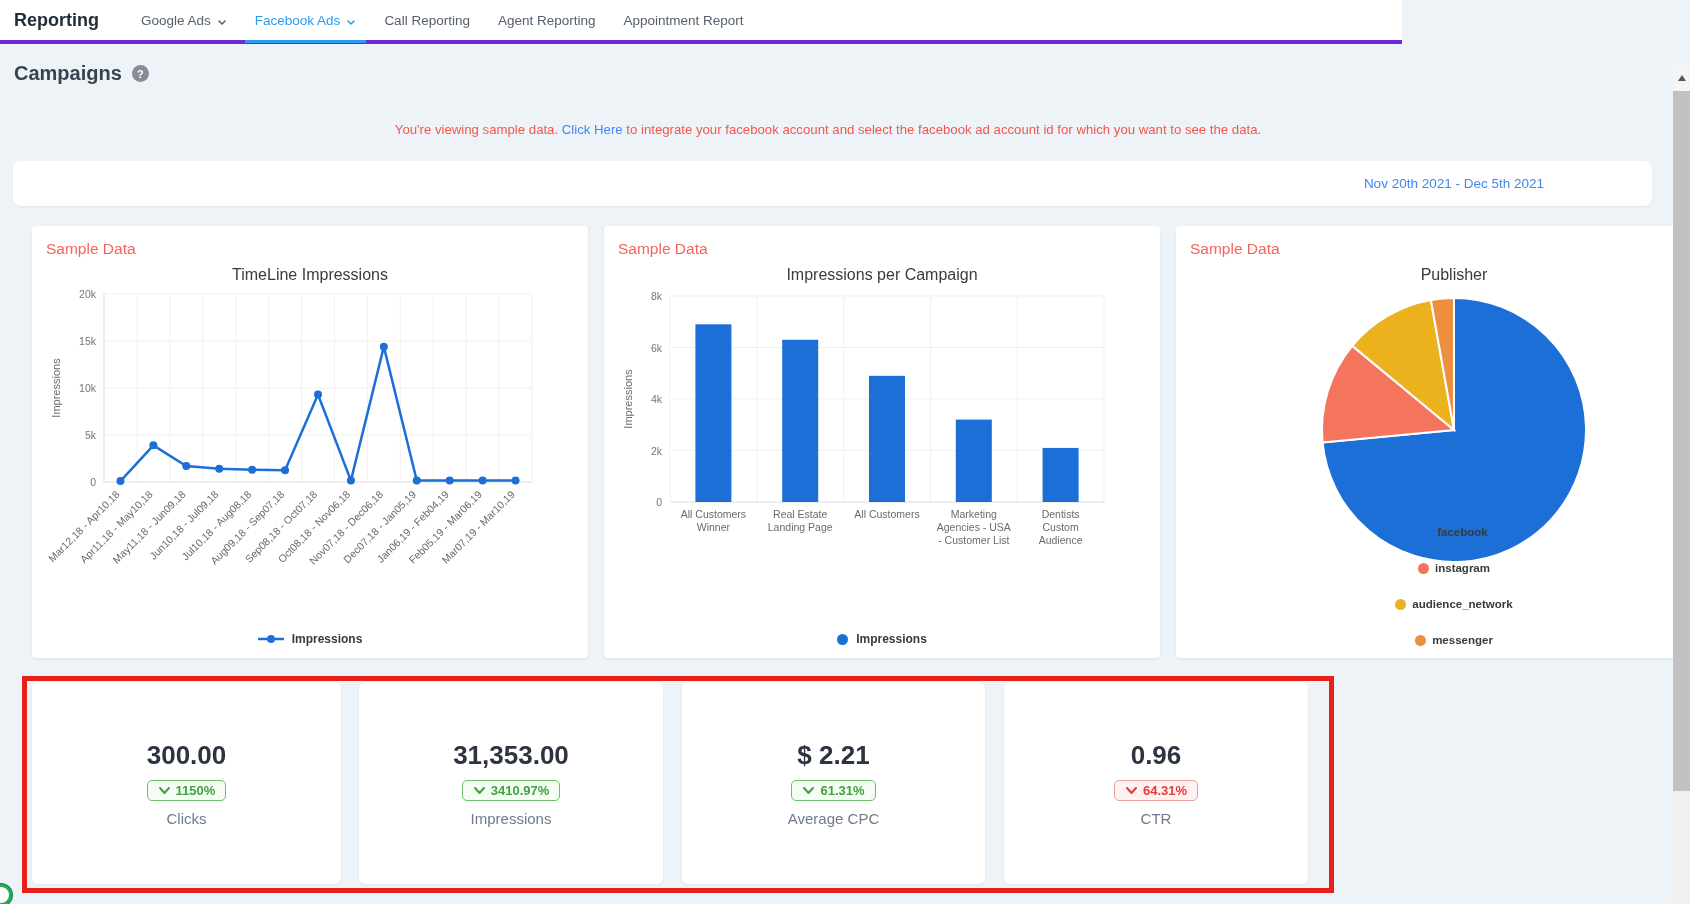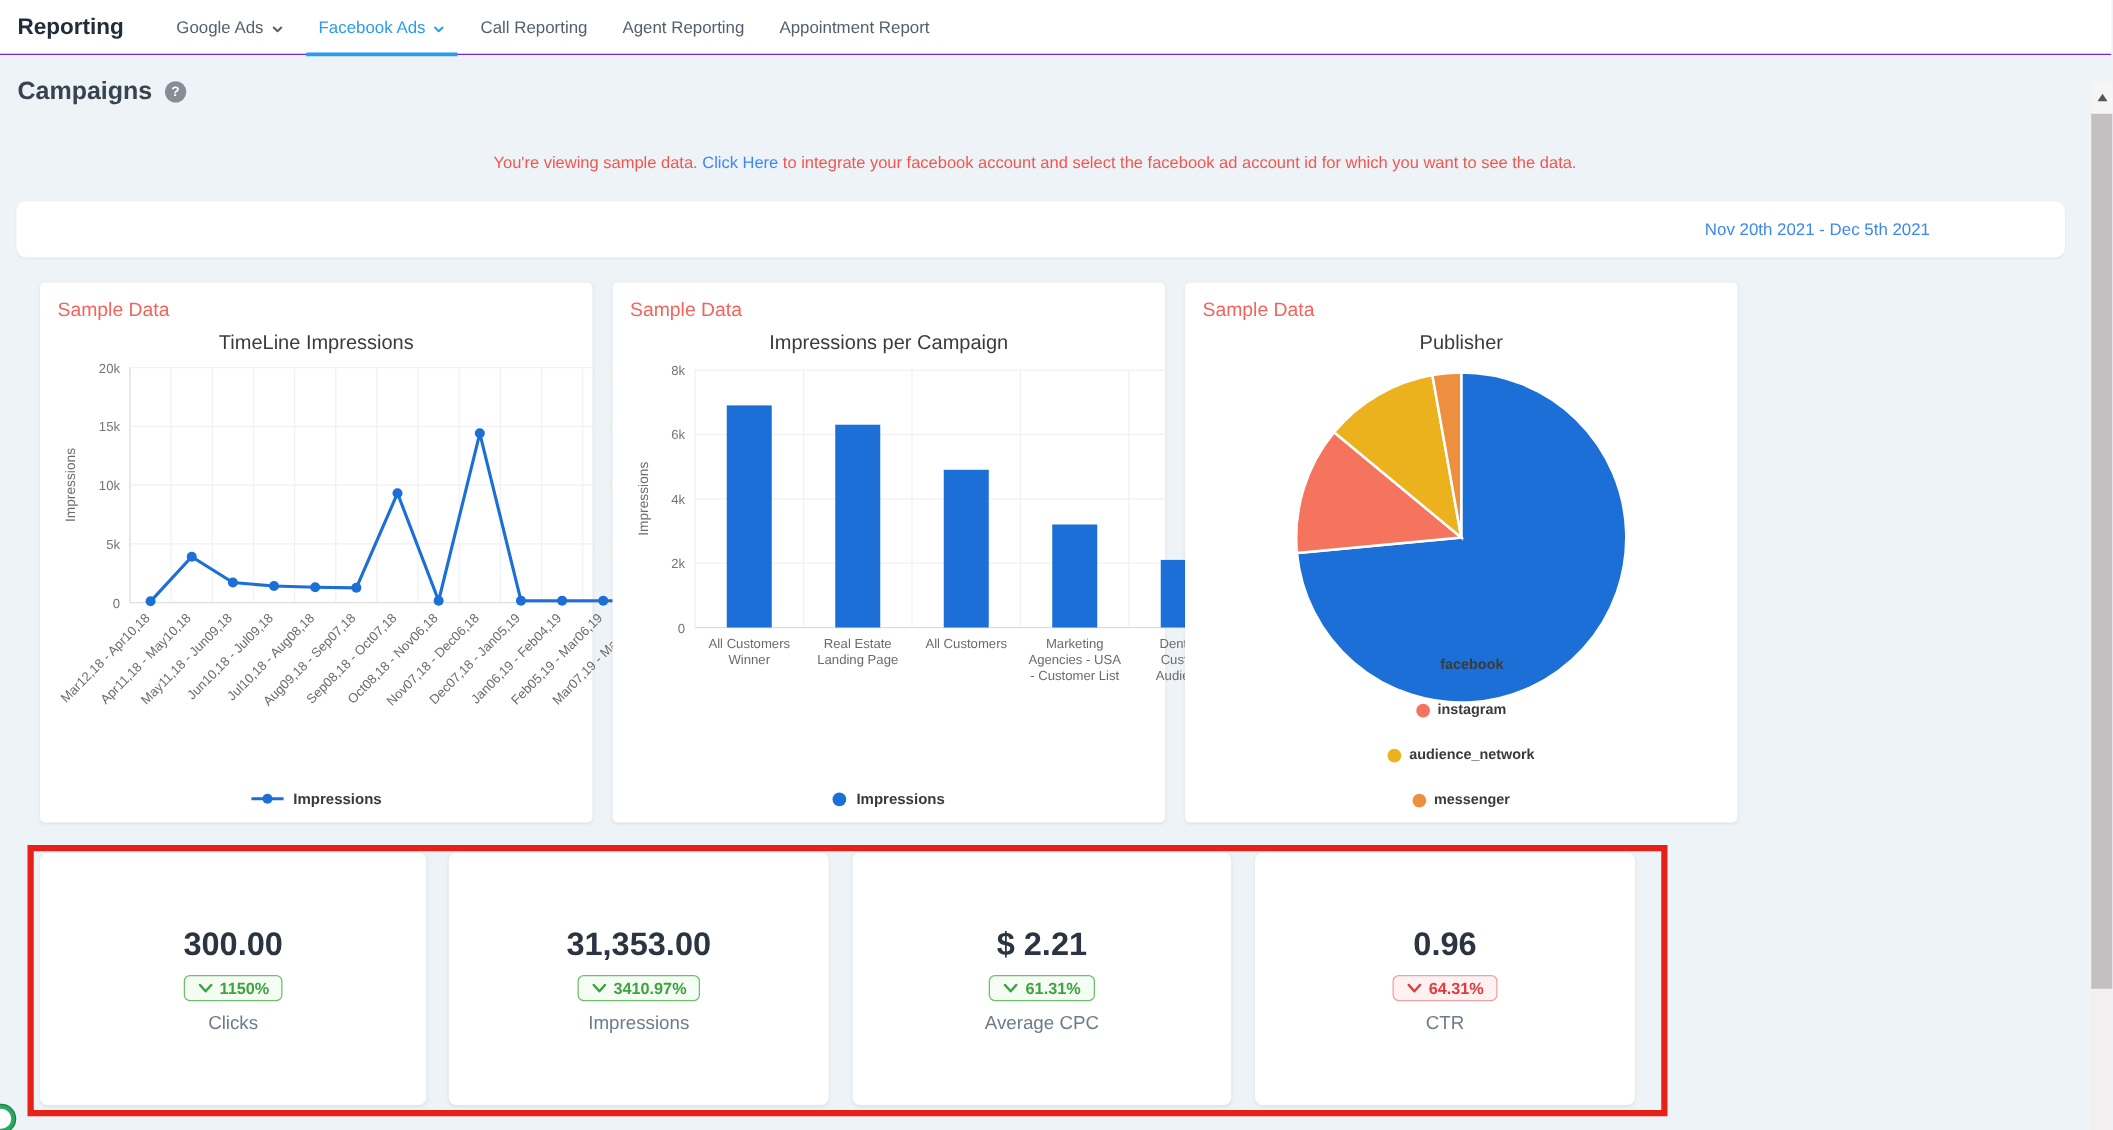--- a/index.html
+++ b/index.html
@@ -1,21 +1,21 @@
 <!DOCTYPE html>
 <html><head>
 <meta charset="utf-8">
 <style>
   * { box-sizing: border-box; margin: 0; padding: 0; }
   html,body { width:1690px; height:904px; overflow:hidden; }
   body { font-family:"Liberation Sans", sans-serif; background:#eef3f7; position:relative; }
 
   
-  .nav { position:absolute; top:0; left:0; width:1689px; height:44px; background:#fff;
-         border-bottom:1px solid #6d28d9; display:flex; align-items:center; padding-left:14px; z-index:10; }
+  .nav { position:absolute; top:0; left:0; width:1402px; height:44px; background:#fff;
+         border-bottom:4px solid #6d28d9; display:flex; align-items:center; padding-left:14px; z-index:10; }
   .nav-title { font-size:18px; font-weight:700; color:#222d3a; margin-right:28px; }
   .tabs { display:flex; height:44px; }
   .tab { display:flex; align-items:center; gap:6px; height:44px; padding:0 14px; font-size:13.5px;
          color:#55606c; cursor:pointer; position:relative; white-space:nowrap; }
   .tab.active { color:#2b9ced; }
   .tab.active::after { content:""; position:absolute; left:4px; right:4px; bottom:-1px; height:3px; background:#2b9ced; }
   .caret { display:inline-block; margin-top:2px; }
 
   
   .content { position:absolute; top:44px; left:0; width:1690px; height:860px; }
@@ -27,21 +27,21 @@
 
   .notice { position:absolute; top:78px; left:0; width:1656px; text-align:center; font-size:13.2px; color:#f5554f; }
   .notice a { color:#3f87f5; text-decoration:none; cursor:pointer; }
 
   .datebar { position:absolute; top:117px; left:13px; width:1639px; height:45px; background:#fff;
              border-radius:8px; box-shadow:0 1px 2px rgba(0,0,0,.05); }
   .daterange { position:absolute; right:108px; top:0; line-height:45px; font-size:13.5px; color:#3d87f0; cursor:pointer; }
 
   
   .charts-row { position:absolute; top:182px; left:32px; display:flex; gap:16px; }
-  .card { width:442px; height:432px; background:#fff; border-radius:4px;
+  .card { width:556px; height:432px; background:#fff; border-radius:4px;
           box-shadow:0 1px 3px rgba(0,0,0,.08); padding:14px 14px 10px 14px; position:relative; }
   .sample { font-size:15.5px; color:#f4645c; }
   .chart-title { text-align:center; font-size:16px; color:#3b3b3b; margin-top:8px; }
   .legend { position:absolute; bottom:12px; left:0; width:100%; display:flex; justify-content:center;
             align-items:center; gap:8px; font-size:12px; font-weight:600; color:#3a3a3a; cursor:pointer; }
   .pie-legend { position:absolute; bottom:12px; left:0; width:100%; display:flex; justify-content:center;
                 align-items:center; gap:24px;flex-direction:column; }
   .pie-legend .item { display:flex; align-items:center; gap:6px; font-size:11.5px; font-weight:600; color:#3a3a3a; cursor:pointer; }
   .dot { width:11px; height:11px; border-radius:50%; display:inline-block; }
   svg text.tick { font-size:10.5px; fill:#757575; font-family:"Liberation Sans",sans-serif; }

